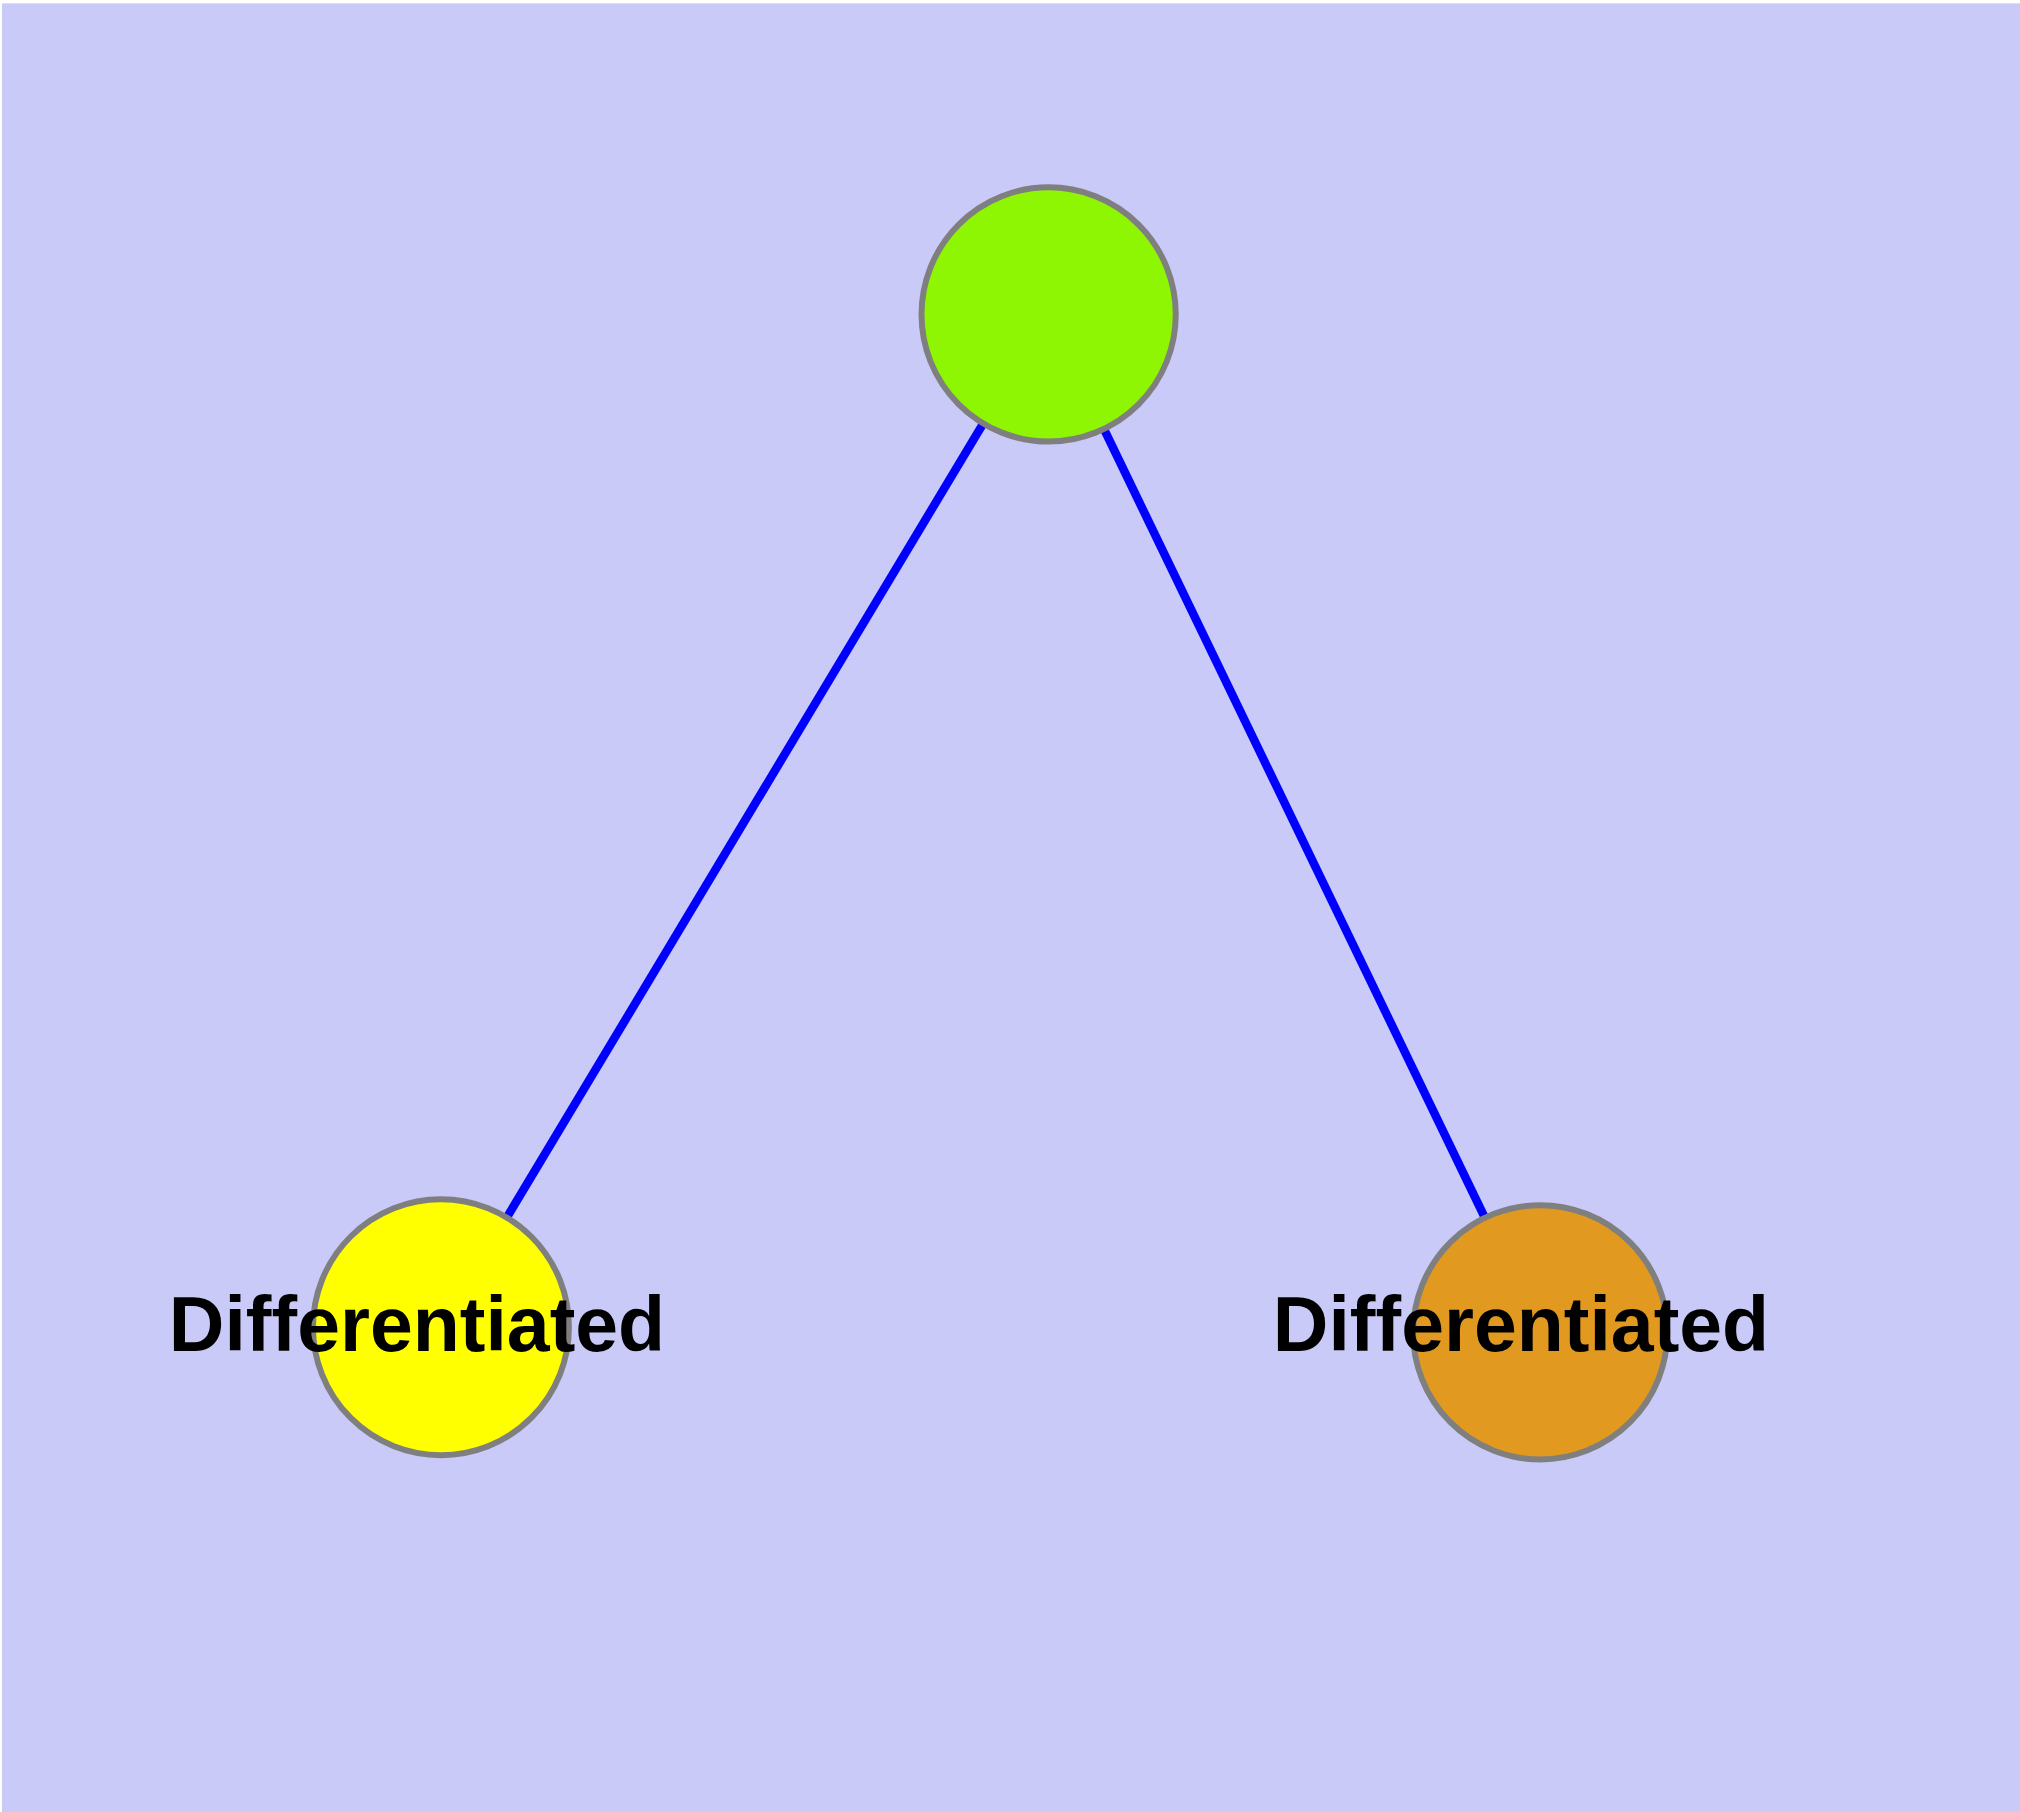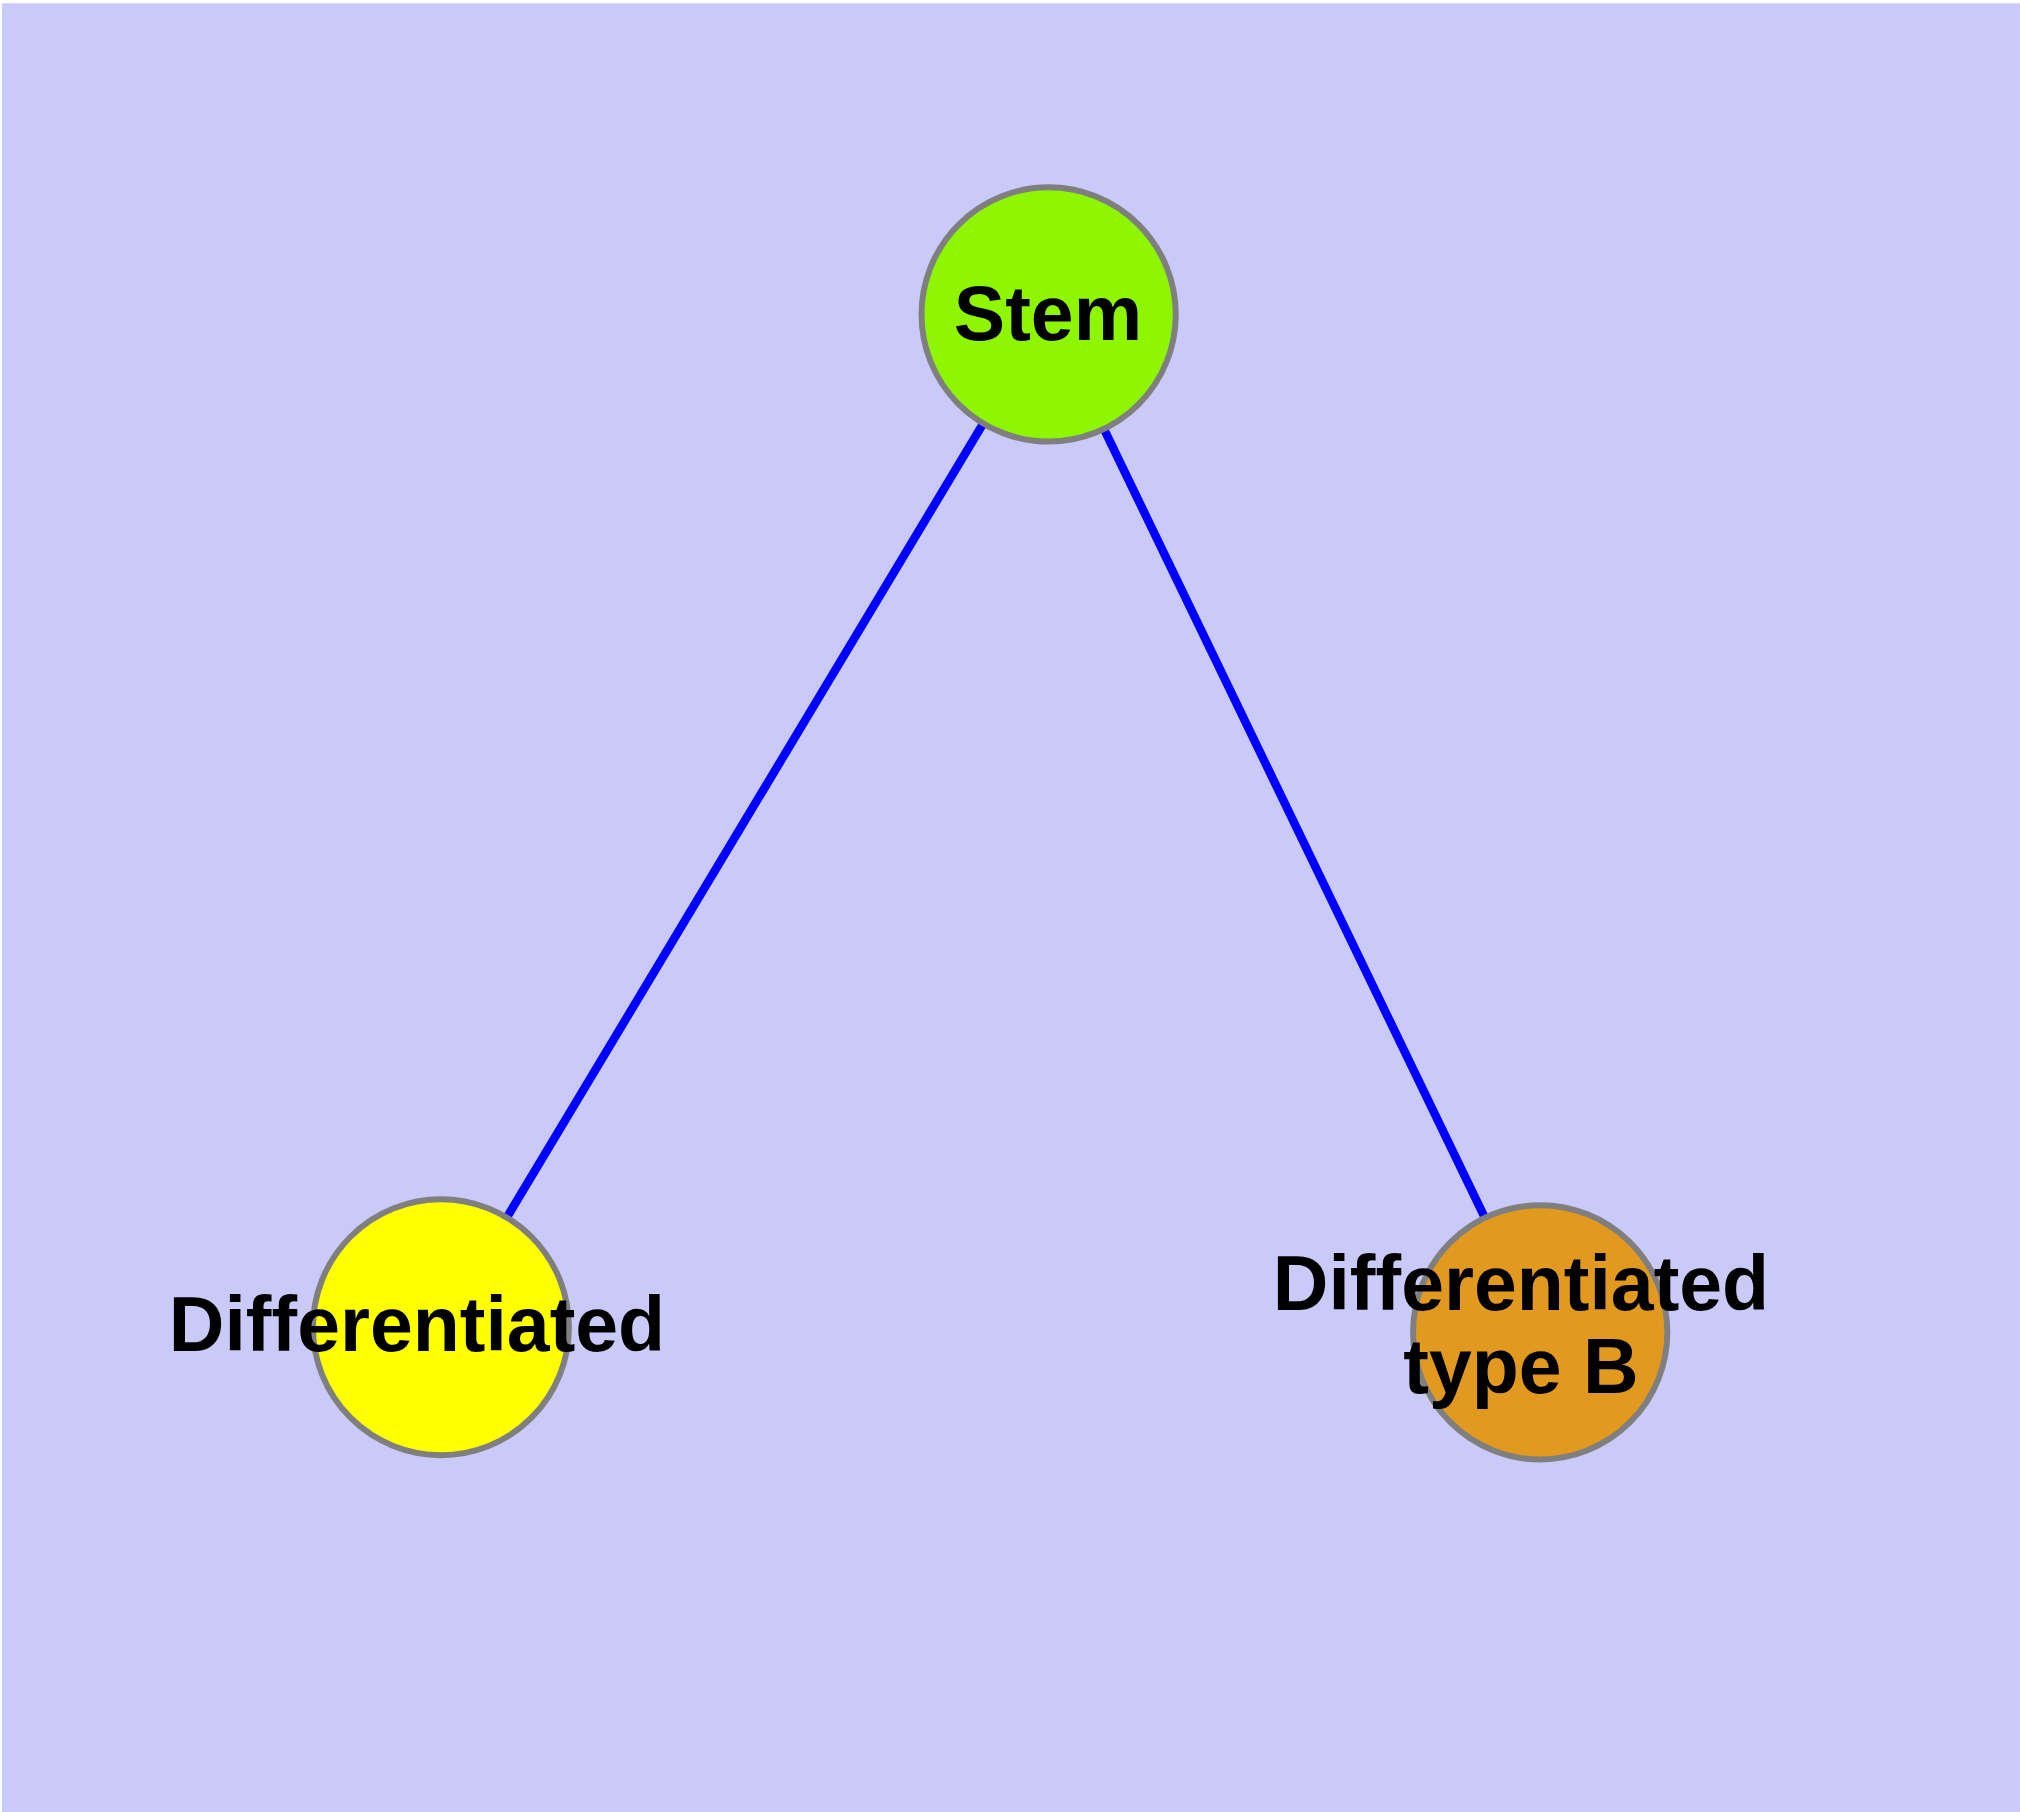--- a/index.html
+++ b/index.html
@@ -55,25 +55,23 @@
     <rect x="2" y="4" width="2382" height="2134" fill="#cacaf9"></rect>
 
     <line class="edge-line" x1="1237" y1="371" x2="520" y2="1566" stroke="#0000ff"></line>
     <line class="edge-line" x1="1237" y1="371" x2="1817" y2="1572" stroke="#0000ff"></line>
 
     <circle class="node-circle" cx="1237" cy="371" r="150" fill="#8ef502" stroke="#7f7f7f"></circle>
     <circle class="node-circle" cx="520" cy="1566" r="151" fill="#ffff00" stroke="#7f7f7f"></circle>
     <circle class="node-circle" cx="1817" cy="1572" r="150" fill="#e2991f" stroke="#7f7f7f"></circle>
   </svg>
 
-  <div class="node-label" style="left:1048px; top:314px;">Stem</div>
 
   <div class="node-label" style="left:417px; top:1325px;">
     <span>Differentiated</span>
   </div>
 
   <div class="node-label" style="left:1521px; top:1325px;">
     <span>Differentiated</span>
-    <span>type B</span>
   </div>
 
 </div>
 
 
 </body></html>

